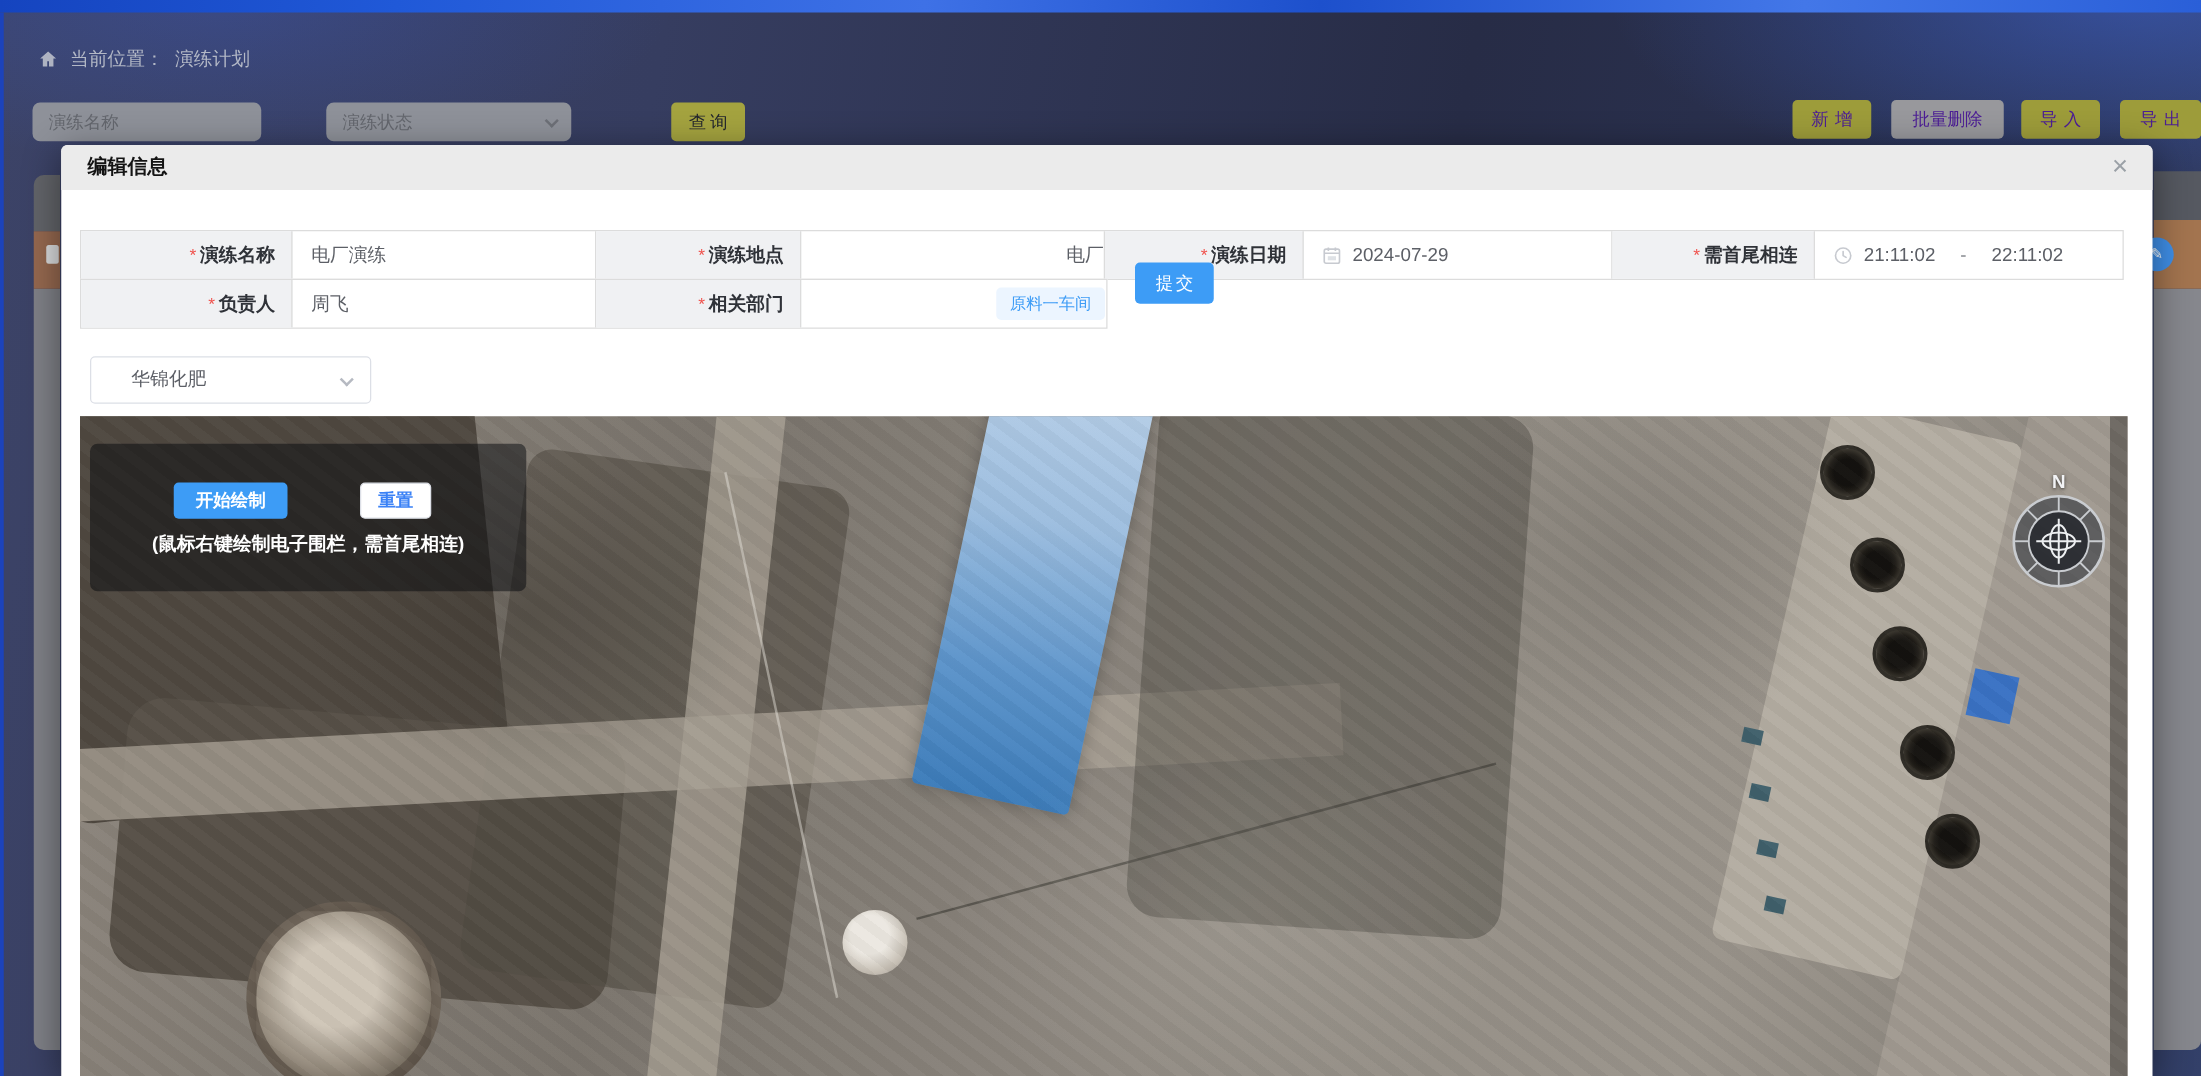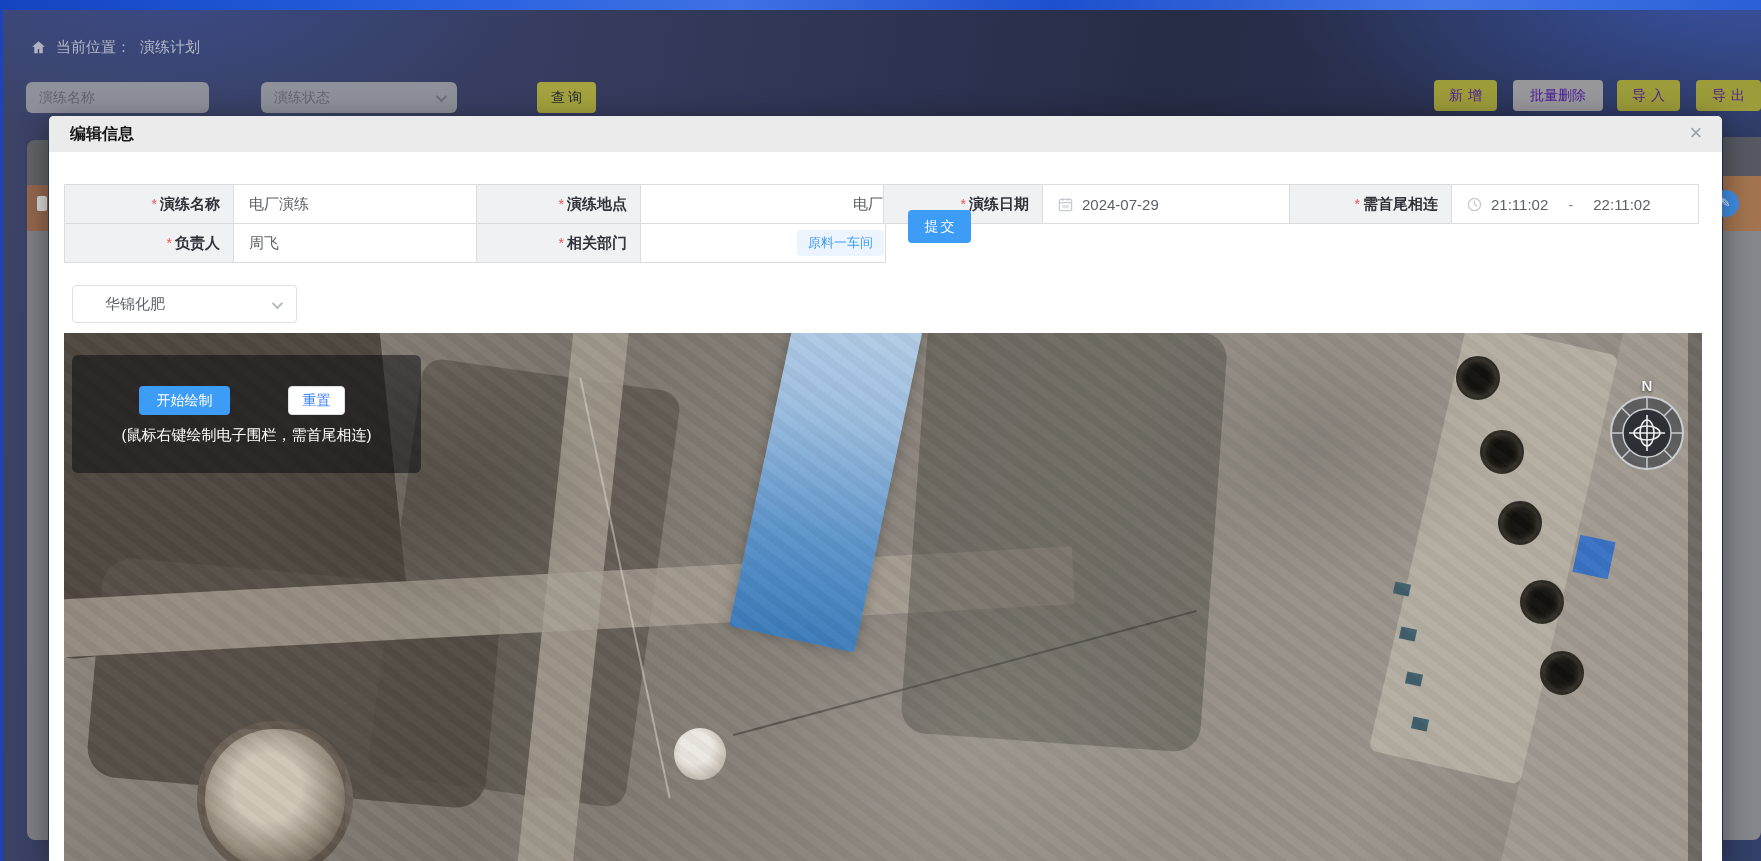--- a/index.html
+++ b/index.html
@@ -112,21 +112,21 @@
     background:radial-gradient(circle at 42% 38%, #ece8e1 0 35%, #c4bdb2 70%, #9a938a 100%); }
   .mp-deck { left:1352px; top:0px; width:155px; height:440px; background:#b4ada2; border-radius:8px; transform:rotate(13deg); }
   .fan { width:44px; height:44px; border-radius:50%; border:3px solid #2e2b25;
     background:radial-gradient(circle at 50% 50%, #14120f 0 40%, #201d18 55%, #3a362e 72%, #55503f 100%); }
   .fan1{left:1392px;top:23px;} .fan2{left:1416px;top:97px;} .fan3{left:1434px;top:168px;}
   .fan4{left:1456px;top:247px;} .fan5{left:1476px;top:318px;}
   .mp-blue-box { left:1512px; top:205px; width:36px; height:38px; background:#3a72c4; transform:rotate(12deg); }
   .pump { width:16px; height:12px; background:#40606b; transform:rotate(12deg); }
   .pu1{left:1330px;top:250px;} .pu2{left:1336px;top:295px;} .pu3{left:1342px;top:340px;} .pu4{left:1348px;top:385px;}
 
-  .draw-panel { left:8px; top:22px; width:349px; height:118px; background:rgba(10,12,16,.52); border-radius:6px; z-index:5; }
+  .draw-panel { left:8px; top:22px; width:349px; height:118px; background:rgba(10,12,16,.52); border-radius:6px; z-index:5;font-weight:bold; }
   .btn-draw { position:absolute; left:67px; top:31px; width:91px; height:29px; background:#3d9cf6; color:#fff;
     border-radius:4px; font-size:14px; text-align:center; line-height:29px; cursor:pointer; }
   .btn-reset { position:absolute; left:216px; top:31px; width:57px; height:29px; background:#fff; color:#3b82f6;
     border:1px solid #dcdfe6; border-radius:4px; font-size:14px; text-align:center; line-height:27px; cursor:pointer; }
   .draw-hint { position:absolute; left:0; top:71px; width:100%; text-align:center; color:#fff; font-size:15px; }
 
   .compass { left:1544px; top:44px; width:78px; height:96px; z-index:5; }
   .compass .n { position:absolute; left:0; top:0; width:78px; text-align:center; color:#f2f3f5;
     font-size:15px; font-weight:bold; text-shadow:0 1px 3px rgba(0,0,0,.7); }
   .compass svg { position:absolute; left:0; top:17px; }

